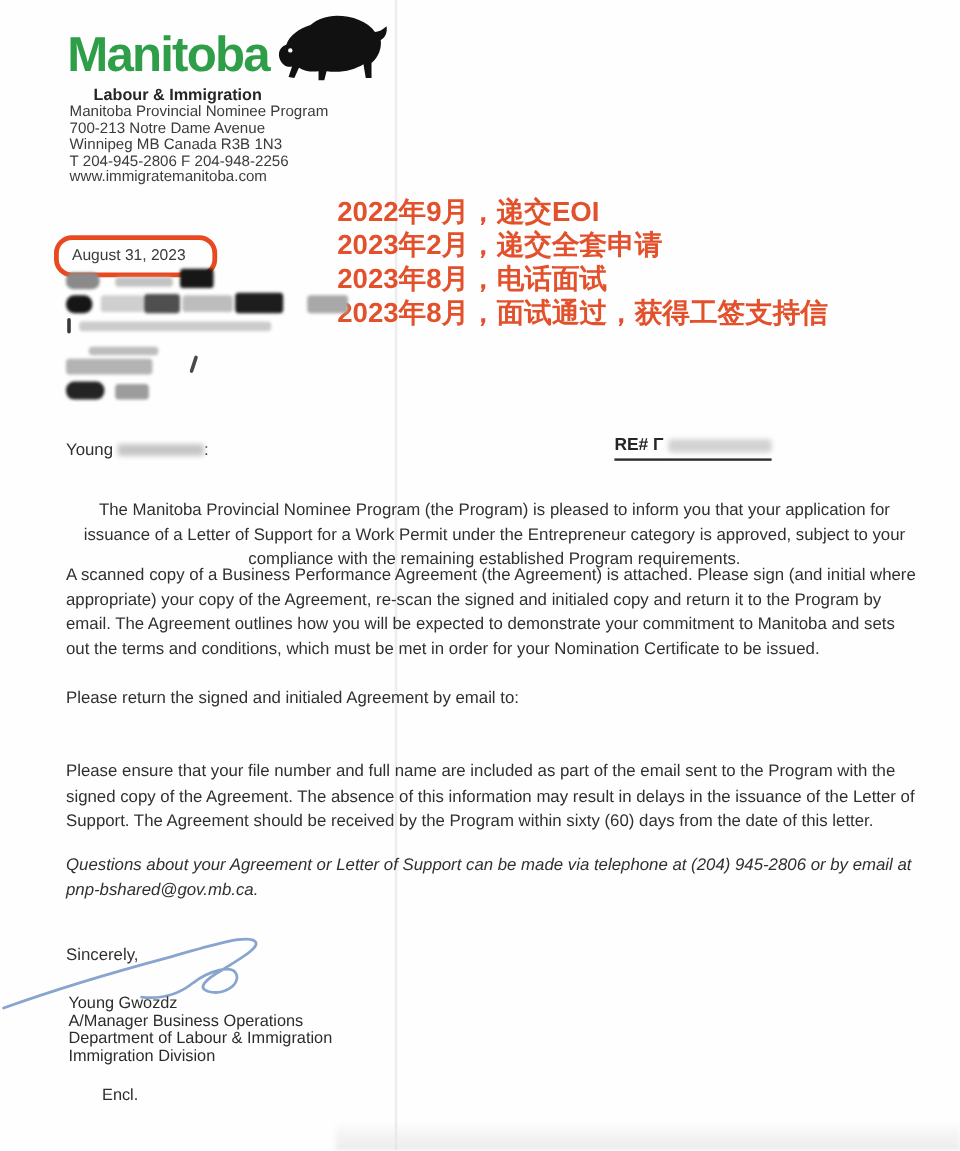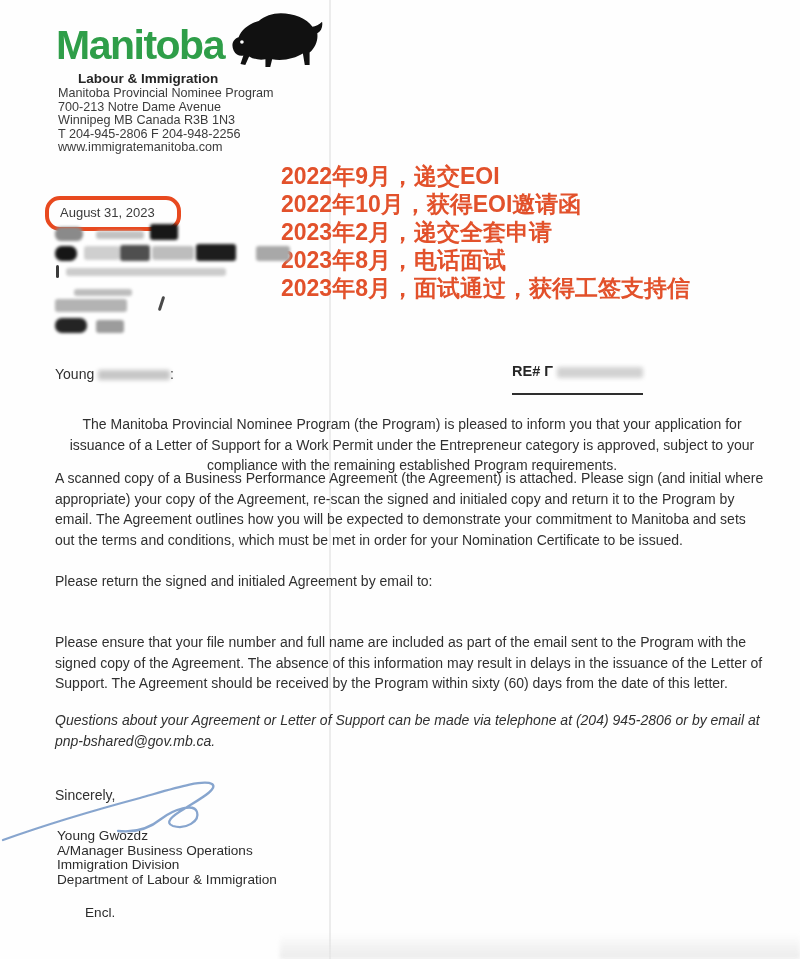--- a/index.html
+++ b/index.html
@@ -19,21 +19,21 @@
     font-weight:600;color:#e2512b;white-space:nowrap;margin-top:44px;}
   .date-circle{position:absolute;left:45px;top:196px;border:4px solid #e8491f;border-radius:15px;
     padding:5px 22px 7px 11px;font-size:13px;color:#3a3a3a;background:transparent;}
   
   .rd{position:absolute;filter:blur(1.5px);border-radius:3px;}
   .rd-inline{display:inline-block;filter:blur(2px);border-radius:2px;vertical-align:middle;}
   
   .body-text{position:absolute;left:55px;width:714px;font-size:14px;line-height:20.5px;color:#303030;}
   .email-line{position:absolute;left:55px;width:714px;text-align:center;font-size:14px;font-weight:bold;color:#242424;}
   .re-line{position:absolute;left:512px;top:363px;font-size:14.5px;font-weight:bold;color:#262626;
-    border-bottom:2px solid #2e2e2e;padding-bottom:14px;}
+    border-bottom:2px solid #2e2e2e;padding-bottom:3px;}
   .salutation{position:absolute;left:55px;top:366px;font-size:14px;color:#303030;}
   .signature{position:absolute;left:0px;top:770px;width:235px;height:78px;}
   .signer{position:absolute;left:57px;top:829px;font-size:13.6px;line-height:14.6px;color:#2c2c2c;}
   .encl{position:absolute;left:57px;top:905px;font-size:13.6px;color:#2c2c2c;margin-left:28px;}
   .bottom-shadow{position:absolute;left:280px;top:934px;width:520px;height:25px;
     background:linear-gradient(180deg,rgba(240,240,240,0) 0%,rgba(228,228,228,.75) 100%);filter:blur(2px);}
 </style>
 </head>
 <body>
 
@@ -50,21 +50,20 @@
   <div class="lh-lines">
     <div>Manitoba Provincial Nominee Program</div>
     <div>700-213 Notre Dame Avenue</div>
     <div>Winnipeg MB Canada R3B 1N3</div>
     <div>T 204-945-2806 F 204-948-2256</div>
     <div>www.immigratemanitoba.com</div>
   </div>
 
   <div class="timeline">
     <div>2022年9月，递交EOI</div>
-    <div>2022年10月，获得EOI邀请函</div>
     <div>2023年2月，递交全套申请</div>
     <div>2023年8月，电话面试</div>
     <div>2023年8月，面试通过，获得工签支持信</div>
   </div>
 
   <div class="date-circle">
     <span>August 31, 2023</span>
   </div>
 
   <div>
@@ -102,20 +101,20 @@
   <div class="body-text" style="top:710px;font-style:italic;">Questions about your Agreement or Letter of Support can be made via telephone at (204) 945-2806 or by email at pnp-bshared@gov.mb.ca.</div>
   <div class="body-text" style="top:761px;margin-top:24px;">Sincerely,</div>
 
   <svg class="signature" viewBox="0 0 235 78" xmlns="http://www.w3.org/2000/svg">
     <path fill="none" stroke="#7d9dca" stroke-width="2.3" stroke-linecap="round" opacity="0.92" d="M 3 70 C 45 55 95 40 140 28 C 172 19 203 9 212 14 C 219 19 198 30 184 39 C 172 46 164 53 173 56 C 186 60 200 51 197 42 C 194 33 174 39 161 49 C 150 58 136 63 118 61"></path>
   </svg>
 
   <div class="signer">
     <div>Young Gwozdz</div>
     <div>A/Manager Business Operations</div>
+    <div>Department of Labour &amp; Immigration</div>
     <div>Immigration Division</div>
-    <div>Department of Labour &amp; Immigration</div>
   </div>
 
   <div class="encl">Encl.</div>
 
   <div class="bottom-shadow"></div>
 </div>
 
 </body></html>

